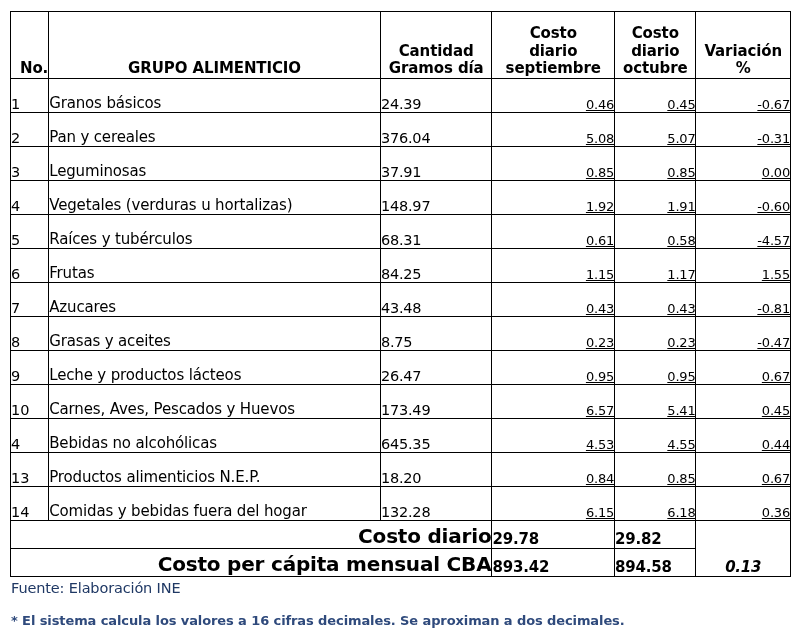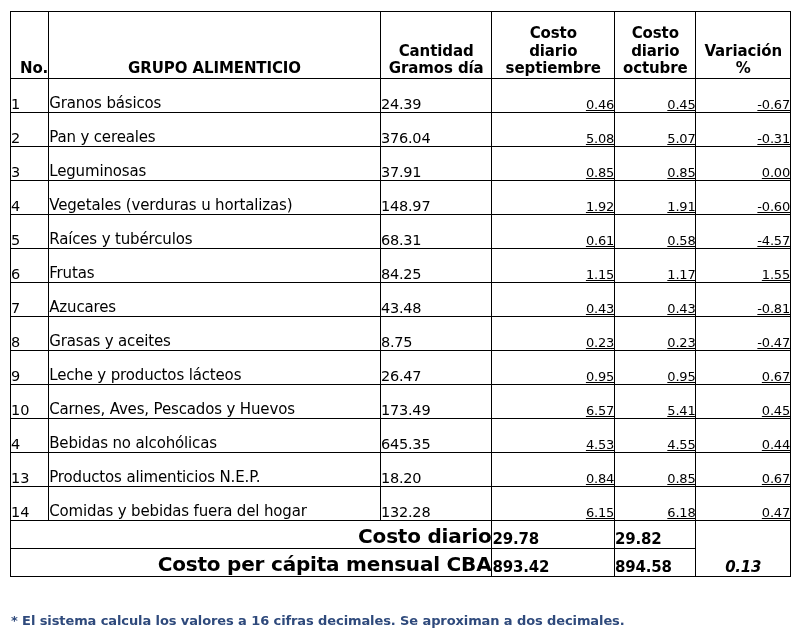--- a/index.html
+++ b/index.html
@@ -277,34 +277,35 @@
           <td class="d-num">0.84</td>
           <td class="d-num">0.85</td>
           <td class="d-num">0.67</td>
         </tr>
         <tr>
           <td class="d-no">14</td>
           <td class="d-grp">Comidas y bebidas fuera del hogar</td>
           <td class="d-cant">132.28</td>
           <td class="d-num">6.15</td>
           <td class="d-num">6.18</td>
-          <td class="d-num">0.47</td>
+          <td class="d-num">0.36</td>
         </tr>
       </tbody>
 
     <tfoot>
       <tr>
         <td class="f-label" colspan="3">Costo diario</td>
         <td class="f-val">29.78</td>
         <td class="f-val">29.82</td>
         <td class="f-var" rowspan="2">0.13</td>
       </tr>
       <tr>
         <td class="f-label" colspan="3">Costo per cápita mensual CBA</td>
         <td class="f-val">893.42</td>
         <td class="f-val">894.58</td>
       </tr>
     </tfoot>
   </table>
 
+  <div class="source-note">Fuente: Elaboración INE</div>
   <div class="decimal-note">* El sistema calcula los valores a 16 cifras decimales. Se aproximan a dos decimales.</div>
 
 </div>
 
 </body></html>

